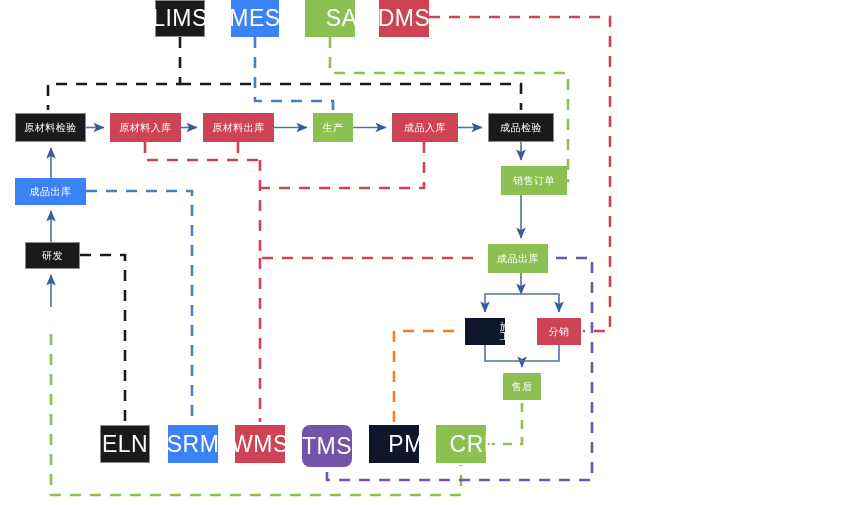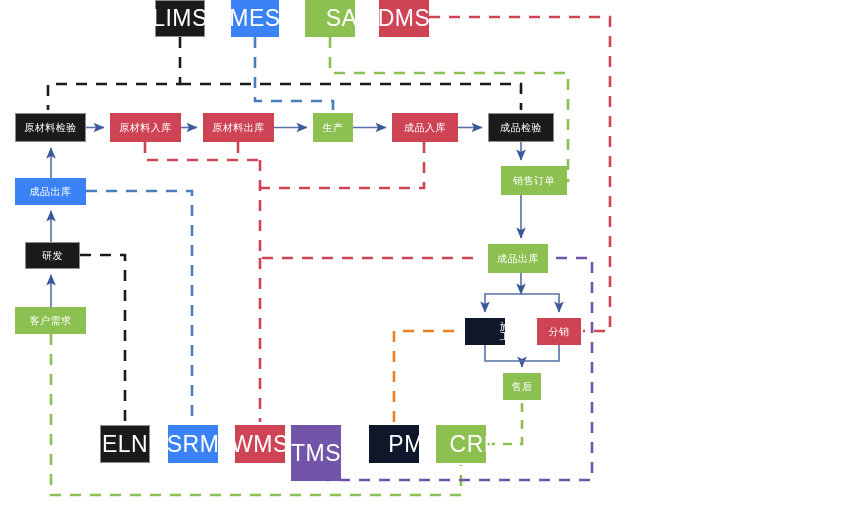--- a/index.html
+++ b/index.html
@@ -114,22 +114,21 @@
   <div class="node proc red" style="left:392px;top:113px;width:66px;height:29px;">成品入库</div>
   <div class="node proc dark" style="left:488px;top:113px;width:66px;height:29px;">成品检验</div>
   <div class="node proc green" style="left:488px;top:166px;width:66px;height:29px;margin-left:13px;">销售订单</div>
   <div class="node proc green" style="left:488px;top:244px;width:60px;height:29px;">成品出库</div>
   <div class="node proc orange" style="left:465px;top:318px;width:40px;height:27px;">施工</div>
   <div class="node proc red" style="left:537px;top:318px;width:44px;height:27px;">分销</div>
   <div class="node proc green" style="left:503px;top:373px;width:38px;height:27px;">售后</div>
 
   <div class="node proc blue" style="left:15px;top:178px;width:71px;height:27px;">成品出库</div>
   <div class="node proc dark" style="left:25px;top:242px;width:55px;height:27px;">研发</div>
-  <div class="node proc green" style="left:15px;top:307px;width:71px;height:27px;">客户需求</div>
 
   <div class="node sys dark" style="left:100px;top:425px;width:50px;height:38px;">ELN</div>
   <div class="node sys blue" style="left:168px;top:425px;width:50px;height:38px;">SRM</div>
   <div class="node sys red" style="left:235px;top:425px;width:50px;height:38px;">WMS</div>
-  <div class="node sys purple" style="left:291px;top:425px;width:50px;height:56px;">TMS</div>
+  <div class="node sys purple" style="left:302px;top:425px;width:50px;height:42px;border-radius:8px;">TMS</div>
   <div class="node sys orange" style="left:369px;top:425px;width:50px;height:38px;">PMP</div>
   <div class="node sys green" style="left:436px;top:425px;width:50px;height:38px;padding-left:31px;">CRM</div>
 
 </div>
 
 </body></html>

